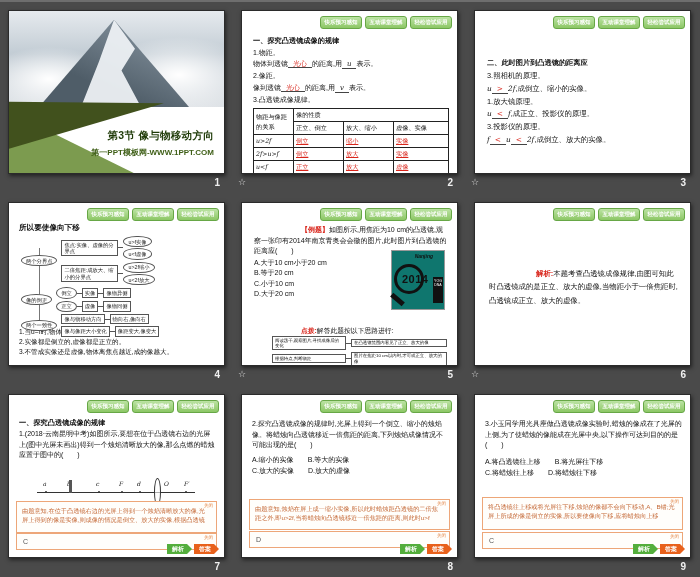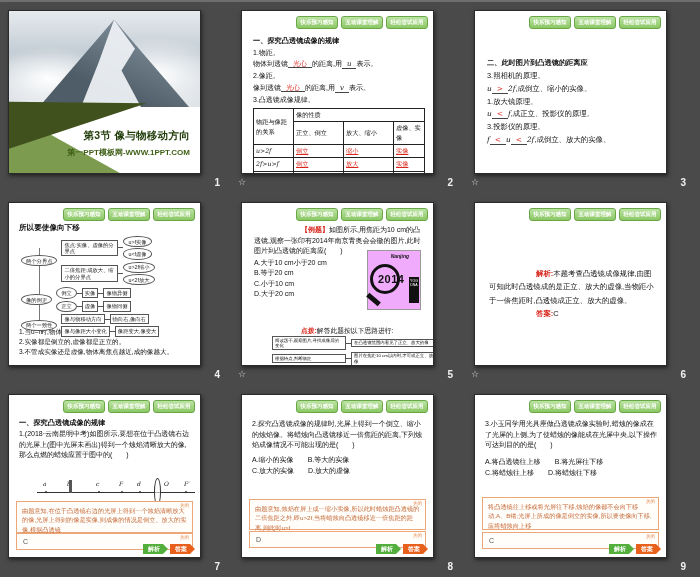--- a/index.html
+++ b/index.html
@@ -1,20 +1,20 @@
 <!DOCTYPE html>
 <html><head>
 <meta charset="utf-8">
 <style>
   * { box-sizing: border-box; margin: 0; padding: 0; }
   html,body { width:700px; height:577px; }
   body { font-family:"Liberation Sans","DejaVu Sans",sans-serif; }
   .stage { position:relative; width:700px; height:577px; background:#4a4a4a; border-top:2px solid #6e6e6e; overflow:hidden; }
 
-  .slide { position:absolute; width:193px; height:164px; background:#fff; border:1px solid #2b2b2b;
+  .slide { position:absolute; width:217px; height:164px; background:#fff; border:1px solid #2b2b2b;
            box-shadow:1px 2px 4px rgba(0,0,0,.55); overflow:hidden; color:#111;padding-left:12px; }
 
   .gnum { position:absolute; width:212px; text-align:right; color:#f0f0f0; font-size:10px; font-weight:bold; }
   .gstar { position:absolute; color:#dcdcdc; font-size:9px; line-height:10px; }
 
   
   .navbtns { position:absolute; top:5px; right:5px; display:flex; gap:3px; z-index:5; }
   .navbtn { font-size:5.5px; line-height:1; color:#fff; font-weight:bold; padding:2.5px 3.5px;
             background:linear-gradient(#bce3a4,#8cc765); border:1px solid #67a746; border-radius:3px; white-space:nowrap; }
 
@@ -61,21 +61,21 @@
   .ell { border:1px solid #555; border-radius:50%; padding:1.5px 4px; white-space:nowrap; background:#fff; }
   .bx  { border:1px solid #555; padding:1px 2px; background:#fff; }
   .w56 { width:57px; }
   .lnx { width:5px; border-top:1px solid #555; flex:0 0 auto; }
   .root { margin-right:4px; flex:0 0 auto; background:#fff; }
   .notes { position:absolute; left:10px; top:124px; right:5px; font-size:6.6px; line-height:1.55; }
 
   
   .body5 { position:absolute; left:12px; top:22px; right:8px; font-size:7px; line-height:1.5; }
   .opts5 { width:118px; margin-top:1px; }
-  .emblem { position:absolute; right:12px; top:47px; width:54px; height:60px; border:1px solid #999; background:#f0abfc; }
+  .emblem { position:absolute; right:12px; top:47px; width:54px; height:60px; border:1px solid #999; background:#0f766e; }
   .emb-script { position:absolute; right:11px; top:2px; font-size:5px; font-style:italic; font-weight:bold; color:#111; }
   .emb-circle { position:absolute; left:2px; top:13px; width:30px; height:30px; border:3px solid #111; border-radius:50%; }
   .emb-handle { position:absolute; left:-2px; bottom:7px; width:15px; height:5px; background:#111; transform:rotate(40deg); }
   .emb-year { position:absolute; left:10px; top:22px; font-size:11px; font-weight:bold; color:#111; letter-spacing:.5px; }
   .emb-strip { position:absolute; right:1px; top:26px; width:10px; height:26px; background:#111; color:#fff;
                font-size:3.5px; line-height:1.2; text-align:center; padding-top:2px; }
   .hint5 { position:absolute; left:12px; top:123px; font-size:6.8px; }
   .flow { position:absolute; left:30px; top:133px; font-size:4.4px; line-height:1.25; }
   .frow { display:flex; align-items:center; margin-bottom:1.5px; }
   .fbox { border:1px solid #555; padding:.5px 2px; background:#fff; }
@@ -301,21 +301,20 @@
   </div>
 
   <div class="slide" style="left:474px;top:200px">
     <div class="navbtns">
       <span class="navbtn">快乐预习感知</span>
       <span class="navbtn">互动课堂理解</span>
       <span class="navbtn">轻松尝试应用</span>
     </div>
     <div class="body6">
       <div><span class="rd bold">解析:</span><span>本题考查凸透镜成像规律,由图可知此时凸透镜成的是正立、放大的虚像,当物距小于一倍焦距时,凸透镜成正立、放大的虚像。</span></div>
-      <div><span class="rd bold">答案:</span><span>C</span></div>
     </div>
   </div>
 
   <div class="slide" style="left:8px;top:392px">
     <div class="navbtns">
       <span class="navbtn">快乐预习感知</span>
       <span class="navbtn">互动课堂理解</span>
       <span class="navbtn">轻松尝试应用</span>
     </div>
     <div class="sect">一、探究凸透镜成像的规律</div>

